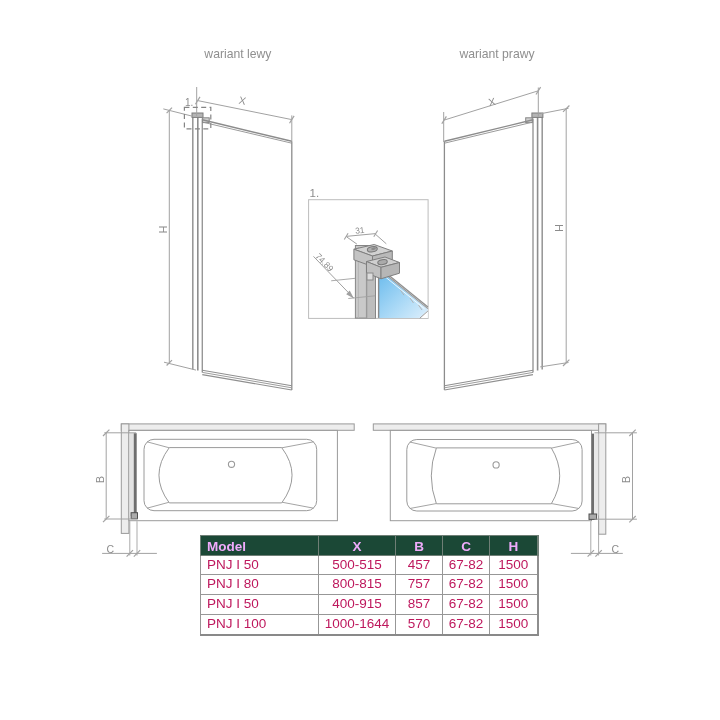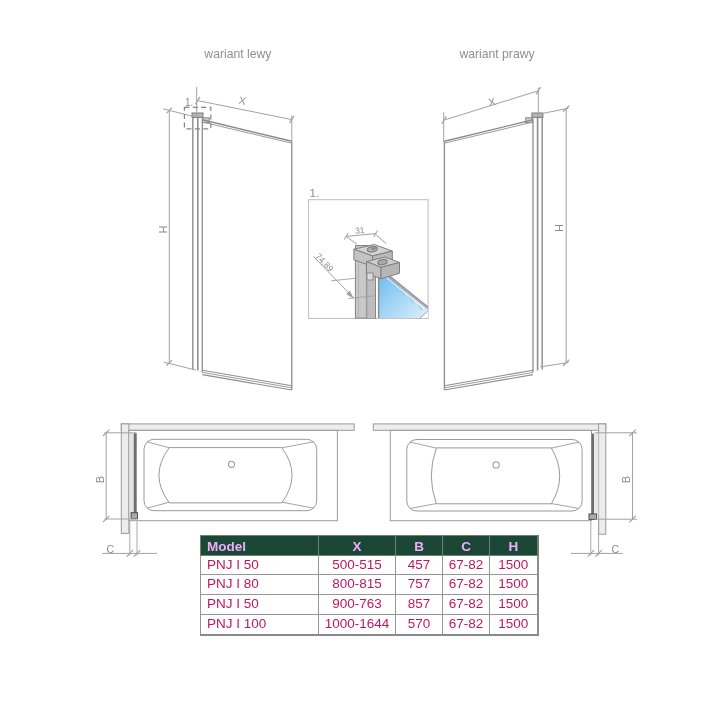--- a/index.html
+++ b/index.html
@@ -238,21 +238,21 @@
         </tr>
   <tr>
           <td class="m">PNJ I 80</td>
           <td>800-815</td>
           <td>757</td>
           <td>67-82</td>
           <td>1500</td>
         </tr>
   <tr>
           <td class="m">PNJ I 50</td>
-          <td>900-763</td>
+          <td>400-915</td>
           <td>857</td>
           <td>67-82</td>
           <td>1500</td>
         </tr>
   <tr>
           <td class="m">PNJ I 100</td>
           <td>1000-1644</td>
           <td>570</td>
           <td>67-82</td>
           <td>1500</td>

